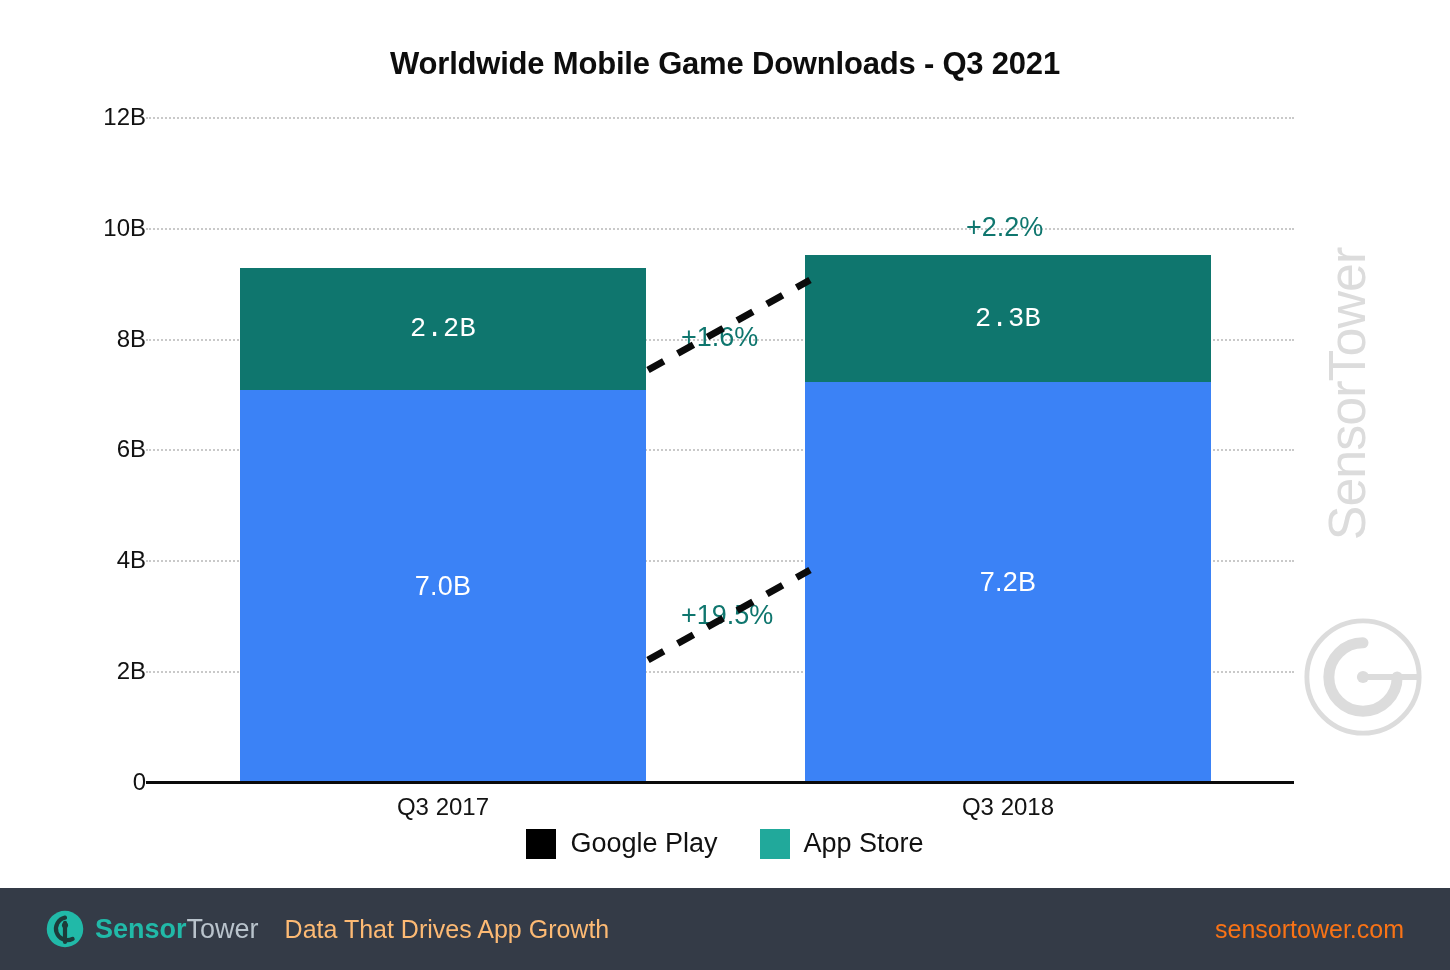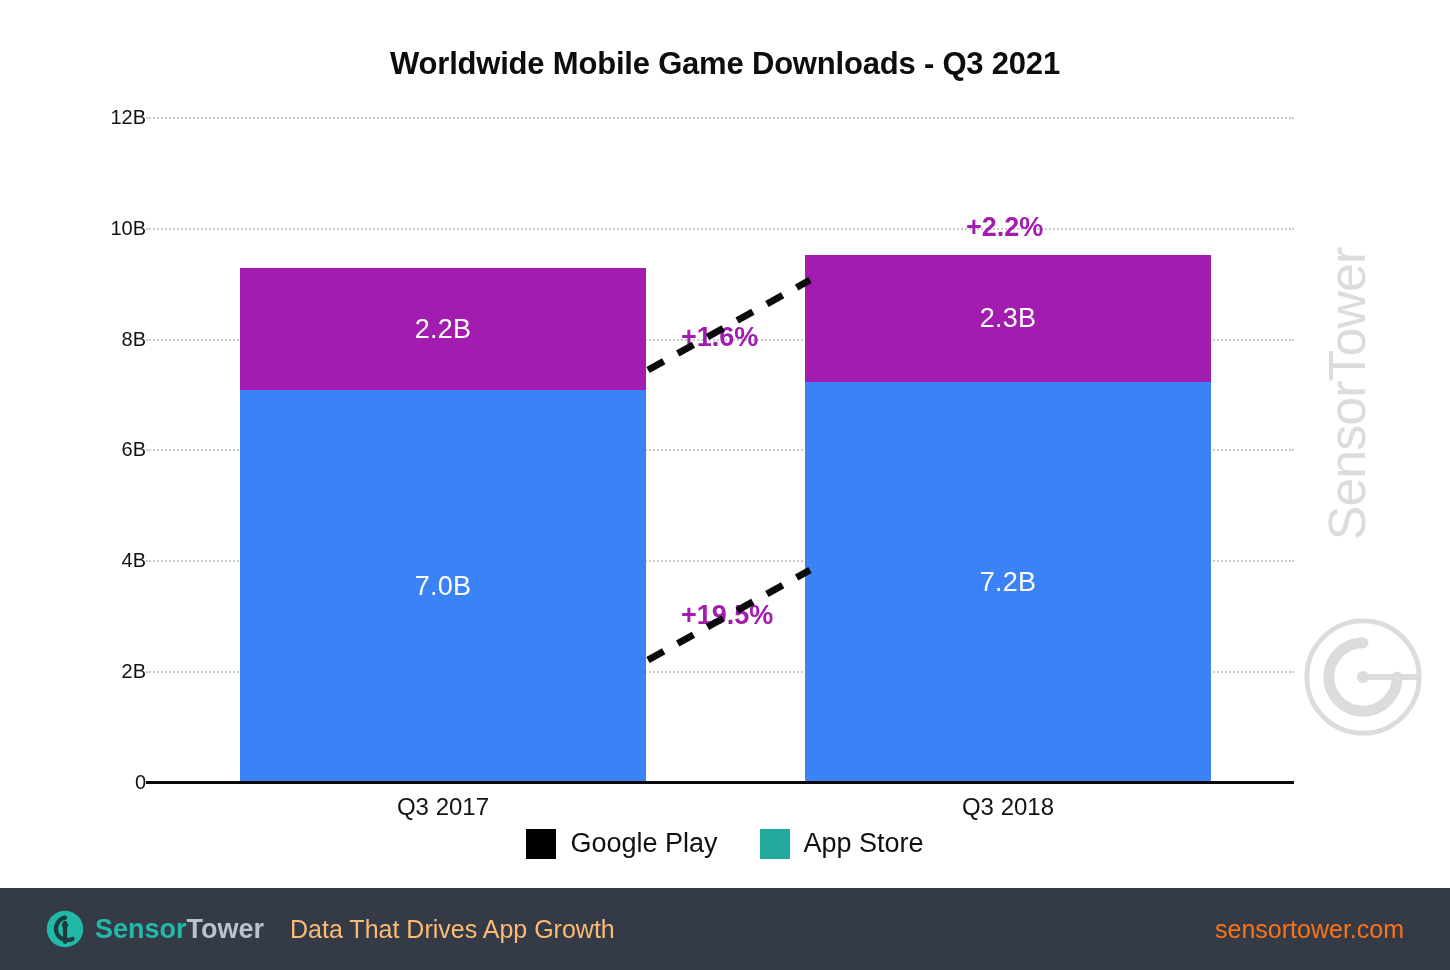--- a/index.html
+++ b/index.html
@@ -46,44 +46,44 @@
     left:146px; top:117px;
     width:1148px; height:665px;
   }
   .gridline {
     position:absolute; left:0; width:100%;
     height:0; border-top:2.5px dotted #c9c9c9;
   }
   .ytick {
     position:absolute; right:1304px;
     width:90px; text-align:right;
-    font-size:20px; color:#121212;
+    font-size:24px; color:#121212;
     transform: translateY(-50%);
   }
   #axis-line {
     position:absolute; left:146px; top:781px;
     width:1148px; height:3px; background:#0a0a0a;
   }
 
   .bar { position:absolute; bottom:0; }
   .seg { position:absolute; left:0; width:100%; display:flex; align-items:center; justify-content:center; }
   .seg-google { background:#3b82f6; }
-  .seg-app { background:#a21caf; }
+  .seg-app { background:#0f766e;font-family:Liberation Mono, monospace; }
   .seg-label { color:#ffffff; font-size:27px; font-weight:400; letter-spacing:0.3px; }
 
   .cat-label {
     position:absolute; top:793px;
     text-align:center;
     font-size:24px; color:#131313;
   }
 
   
   .growth {
     position:absolute;
-    font-size:27px; font-weight:bold; color:#a21caf;
+    font-size:27px; font-weight:normal; color:#0f766e;
     white-space:nowrap;
   }
   .dashline { position:absolute; pointer-events:none; }
 
   
   #legend {
     position:absolute; left:0; top:828px; width:1450px;
     display:flex; justify-content:center; align-items:center; gap:42px;
   }
   .legend-item { display:flex; align-items:center; gap:14px; }
@@ -94,21 +94,21 @@
   #footer {
     position:absolute; left:0; top:888px;
     width:1450px; height:82px;
     background:#343b47;
     display:flex; align-items:center;
   }
   #footer-left { display:flex; align-items:center; margin-left:46px; }
   #logo-mark { width:38px; height:38px; margin-right:11px; }
   #logo-word { font-size:27px; font-weight:bold; white-space:nowrap; }
   #logo-word .w-sensor { color:#21b9a8; }
-  #logo-word .w-tower { color:#b9c3cc; font-weight:700; }
+  #logo-word .w-tower { color:#b9c3cc; font-weight:400; }
   #tagline { margin-left:26px; font-size:25px; color:#fdba74; font-weight:400; }
   #footer-right { margin-left:auto; margin-right:46px; font-size:25px; color:#f97316; }
 </style>
 </head>
 <body>
 
 <div id="chart-root">
 
   <div id="chart-title">Worldwide Mobile Game Downloads - Q3 2021</div>
 

